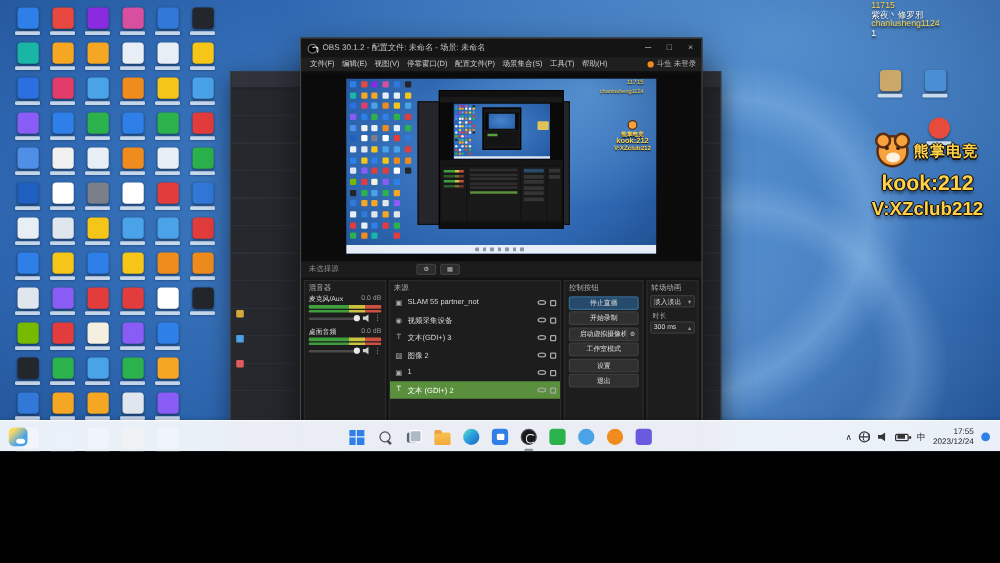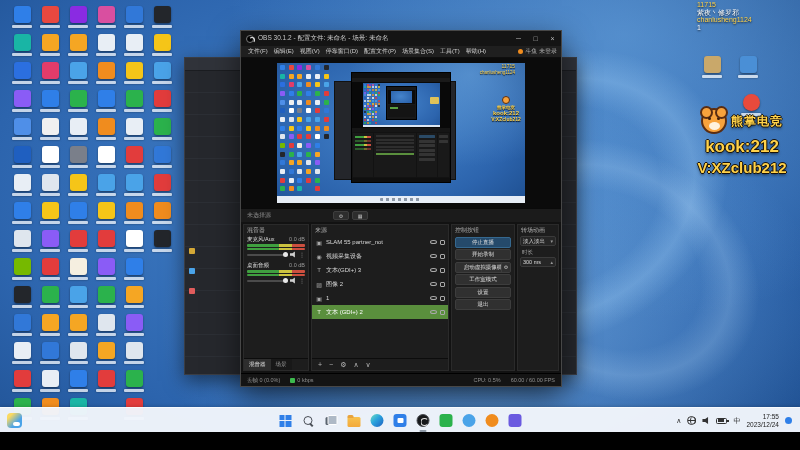--- a/index.html
+++ b/index.html
@@ -1,17 +1,17 @@
 <!DOCTYPE html>
 <html><head>
 <meta charset="utf-8">
 <style>
   *{margin:0;padding:0;box-sizing:border-box;font-family:"Liberation Sans",sans-serif;}
   html,body{width:800px;height:450px;overflow:hidden;background:#000;}
-  #screen{position:relative;width:800px;height:432px;overflow:hidden;}
+  #screen{position:relative;width:800px;height:361px;overflow:hidden;}
 
   
   .wallpaper{position:absolute;inset:0;
     background:
       radial-gradient(90% 120% at 78% 8%, rgba(130,190,240,.45), transparent 55%),
       radial-gradient(70% 90% at 62% 75%, rgba(160,210,248,.40), transparent 60%),
       radial-gradient(120% 140% at 46% 45%, #4584cc 0%, #2c64ad 40%, #174481 70%, #0d2c5a 100%);}
   .petal1{position:absolute;left:330px;top:30px;width:440px;height:340px;border-radius:50%;
     background:radial-gradient(closest-side, rgba(150,205,250,0) 52%, rgba(170,215,252,.30) 68%, rgba(120,175,230,0) 84%);
     transform:rotate(-24deg);}

